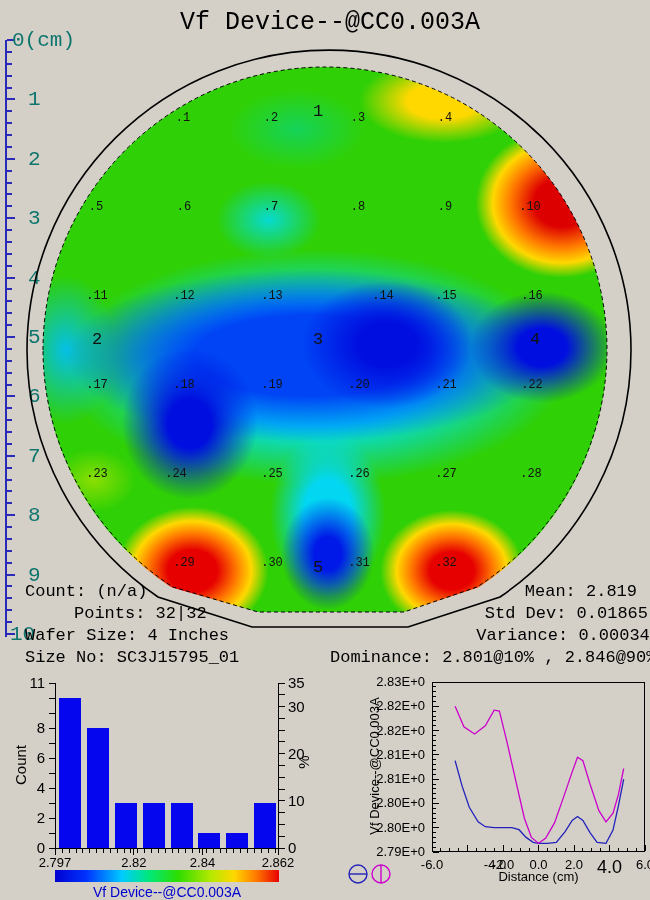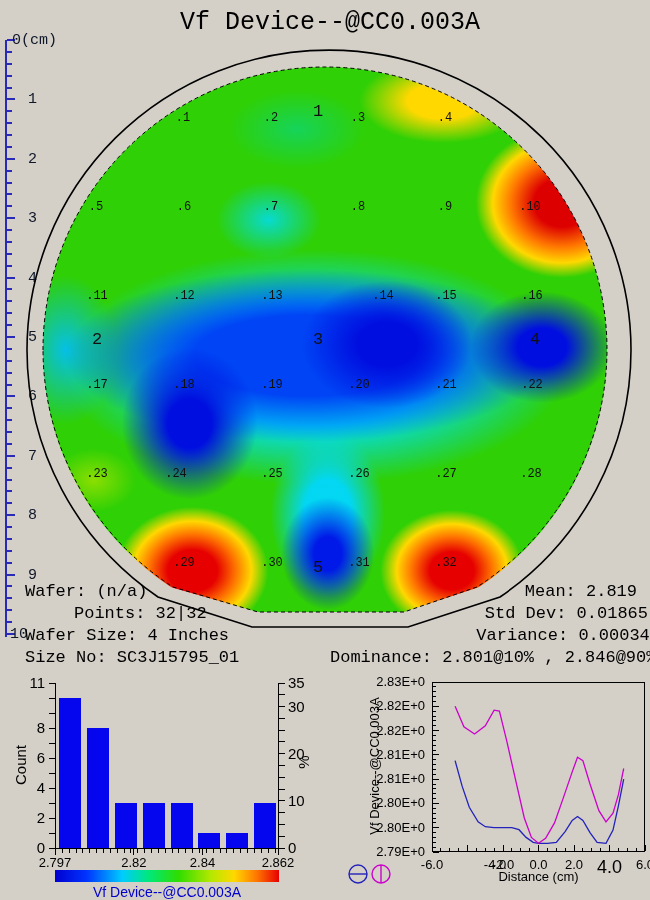--- a/index.html
+++ b/index.html
@@ -6,21 +6,21 @@
   body{width:650px;height:900px;position:relative;overflow:hidden;background:#d4d0c8;
        font-family:"Liberation Sans",sans-serif;}
   .abs{position:absolute;}
   .mono{font-family:"Liberation Mono","DejaVu Sans Mono",monospace;}
   .sans{font-family:"Liberation Sans",sans-serif;}
   .ctr{transform:translate(-50%,-50%);}
   #title{left:0;top:8px;width:660px;text-align:center;font-size:25px;color:#000;letter-spacing:0px;}
   
   #ruler-line{left:5px;top:40px;width:2px;height:597px;background:#2a2ab8;}
   .rtick{height:2px;background:#2a2ab8;left:7px;}
-  .rlabel{font-size:15px;color:#0f172a;transform:translateY(-50%);white-space:nowrap;}
+  .rlabel{font-size:21px;color:#0f766e;transform:translateY(-50%);white-space:nowrap;}
   
   #wafer-clip{left:43px;top:67px;width:564px;height:566px;
     clip-path:polygon(0 0,100% 0,100% 92%,77% 92%,64% 96.3%,38.1% 96.3%,23% 92%,0 92%);}
   #wafer-gradient{width:100%;height:100%;border-radius:50%;
     background-color:#2fd005;
     background-image:
       radial-gradient(95px 80px at 26.5% 89%, #e60000 0%, #e60000 26%, #ff7700 46%, #ffd800 62%, rgba(255,216,0,0) 80%),
       radial-gradient(92px 78px at 72.5% 89%, #e60000 0%, #e60000 24%, #ff7700 44%, #ffd800 60%, rgba(255,216,0,0) 78%),
       radial-gradient(115px 100px at 92% 24%, #dd0000 0%, #dd0000 24%, #ff7700 44%, #ffd800 60%, rgba(255,216,0,0) 75%),
       radial-gradient(120px 60px at 71% 6%, #ffd800 0%, #ffd800 30%, rgba(255,216,0,0) 70%),
@@ -174,21 +174,21 @@
     <div class="pt mono ctr" style="left: 272px; top: 563px; position: absolute;">.30</div>
     <div class="pt mono ctr" style="left: 359px; top: 563px; position: absolute;">.31</div>
     <div class="pt mono ctr" style="left: 446px; top: 563px; position: absolute;">.32</div>
     <div class="zone mono ctr" style="left: 318px; top: 111px; position: absolute;">1</div>
     <div class="zone mono ctr" style="left: 97px; top: 339px; position: absolute;">2</div>
     <div class="zone mono ctr" style="left: 318px; top: 339px; position: absolute;">3</div>
     <div class="zone mono ctr" style="left: 535px; top: 339px; position: absolute;">4</div>
     <div class="zone mono ctr" style="left: 318px; top: 567px; position: absolute;">5</div>
   </div>
 
-<div class="abs mono stat" style="left:25px;top:591px;">Wafer: (n/a)</div>
+<div class="abs mono stat" style="left:25px;top:591px;">Count: (n/a)</div>
 <div class="abs mono stat" style="left:38px;top:613px;margin-left:36px;">Points: 32|32</div>
 <div class="abs mono stat" style="left:25px;top:635px;">Wafer Size: 4 Inches</div>
 <div class="abs mono stat" style="left:25px;top:657px;">Size No: SC3J15795_01</div>
 <div class="abs mono stat r" style="right:13px;top:591px;">Mean: 2.819</div>
 <div class="abs mono stat r" style="right:2px;top:613px;">Std Dev: 0.01865</div>
 <div class="abs mono stat r" style="right:-10px;top:635px;">Variance: 0.000348</div>
 <div class="abs mono stat" style="left:330px;top:657px;">Dominance: 2.801@10% , 2.846@90%</div>
 
 <div>
   <div id="count-label" class="abs sans">Count</div>

